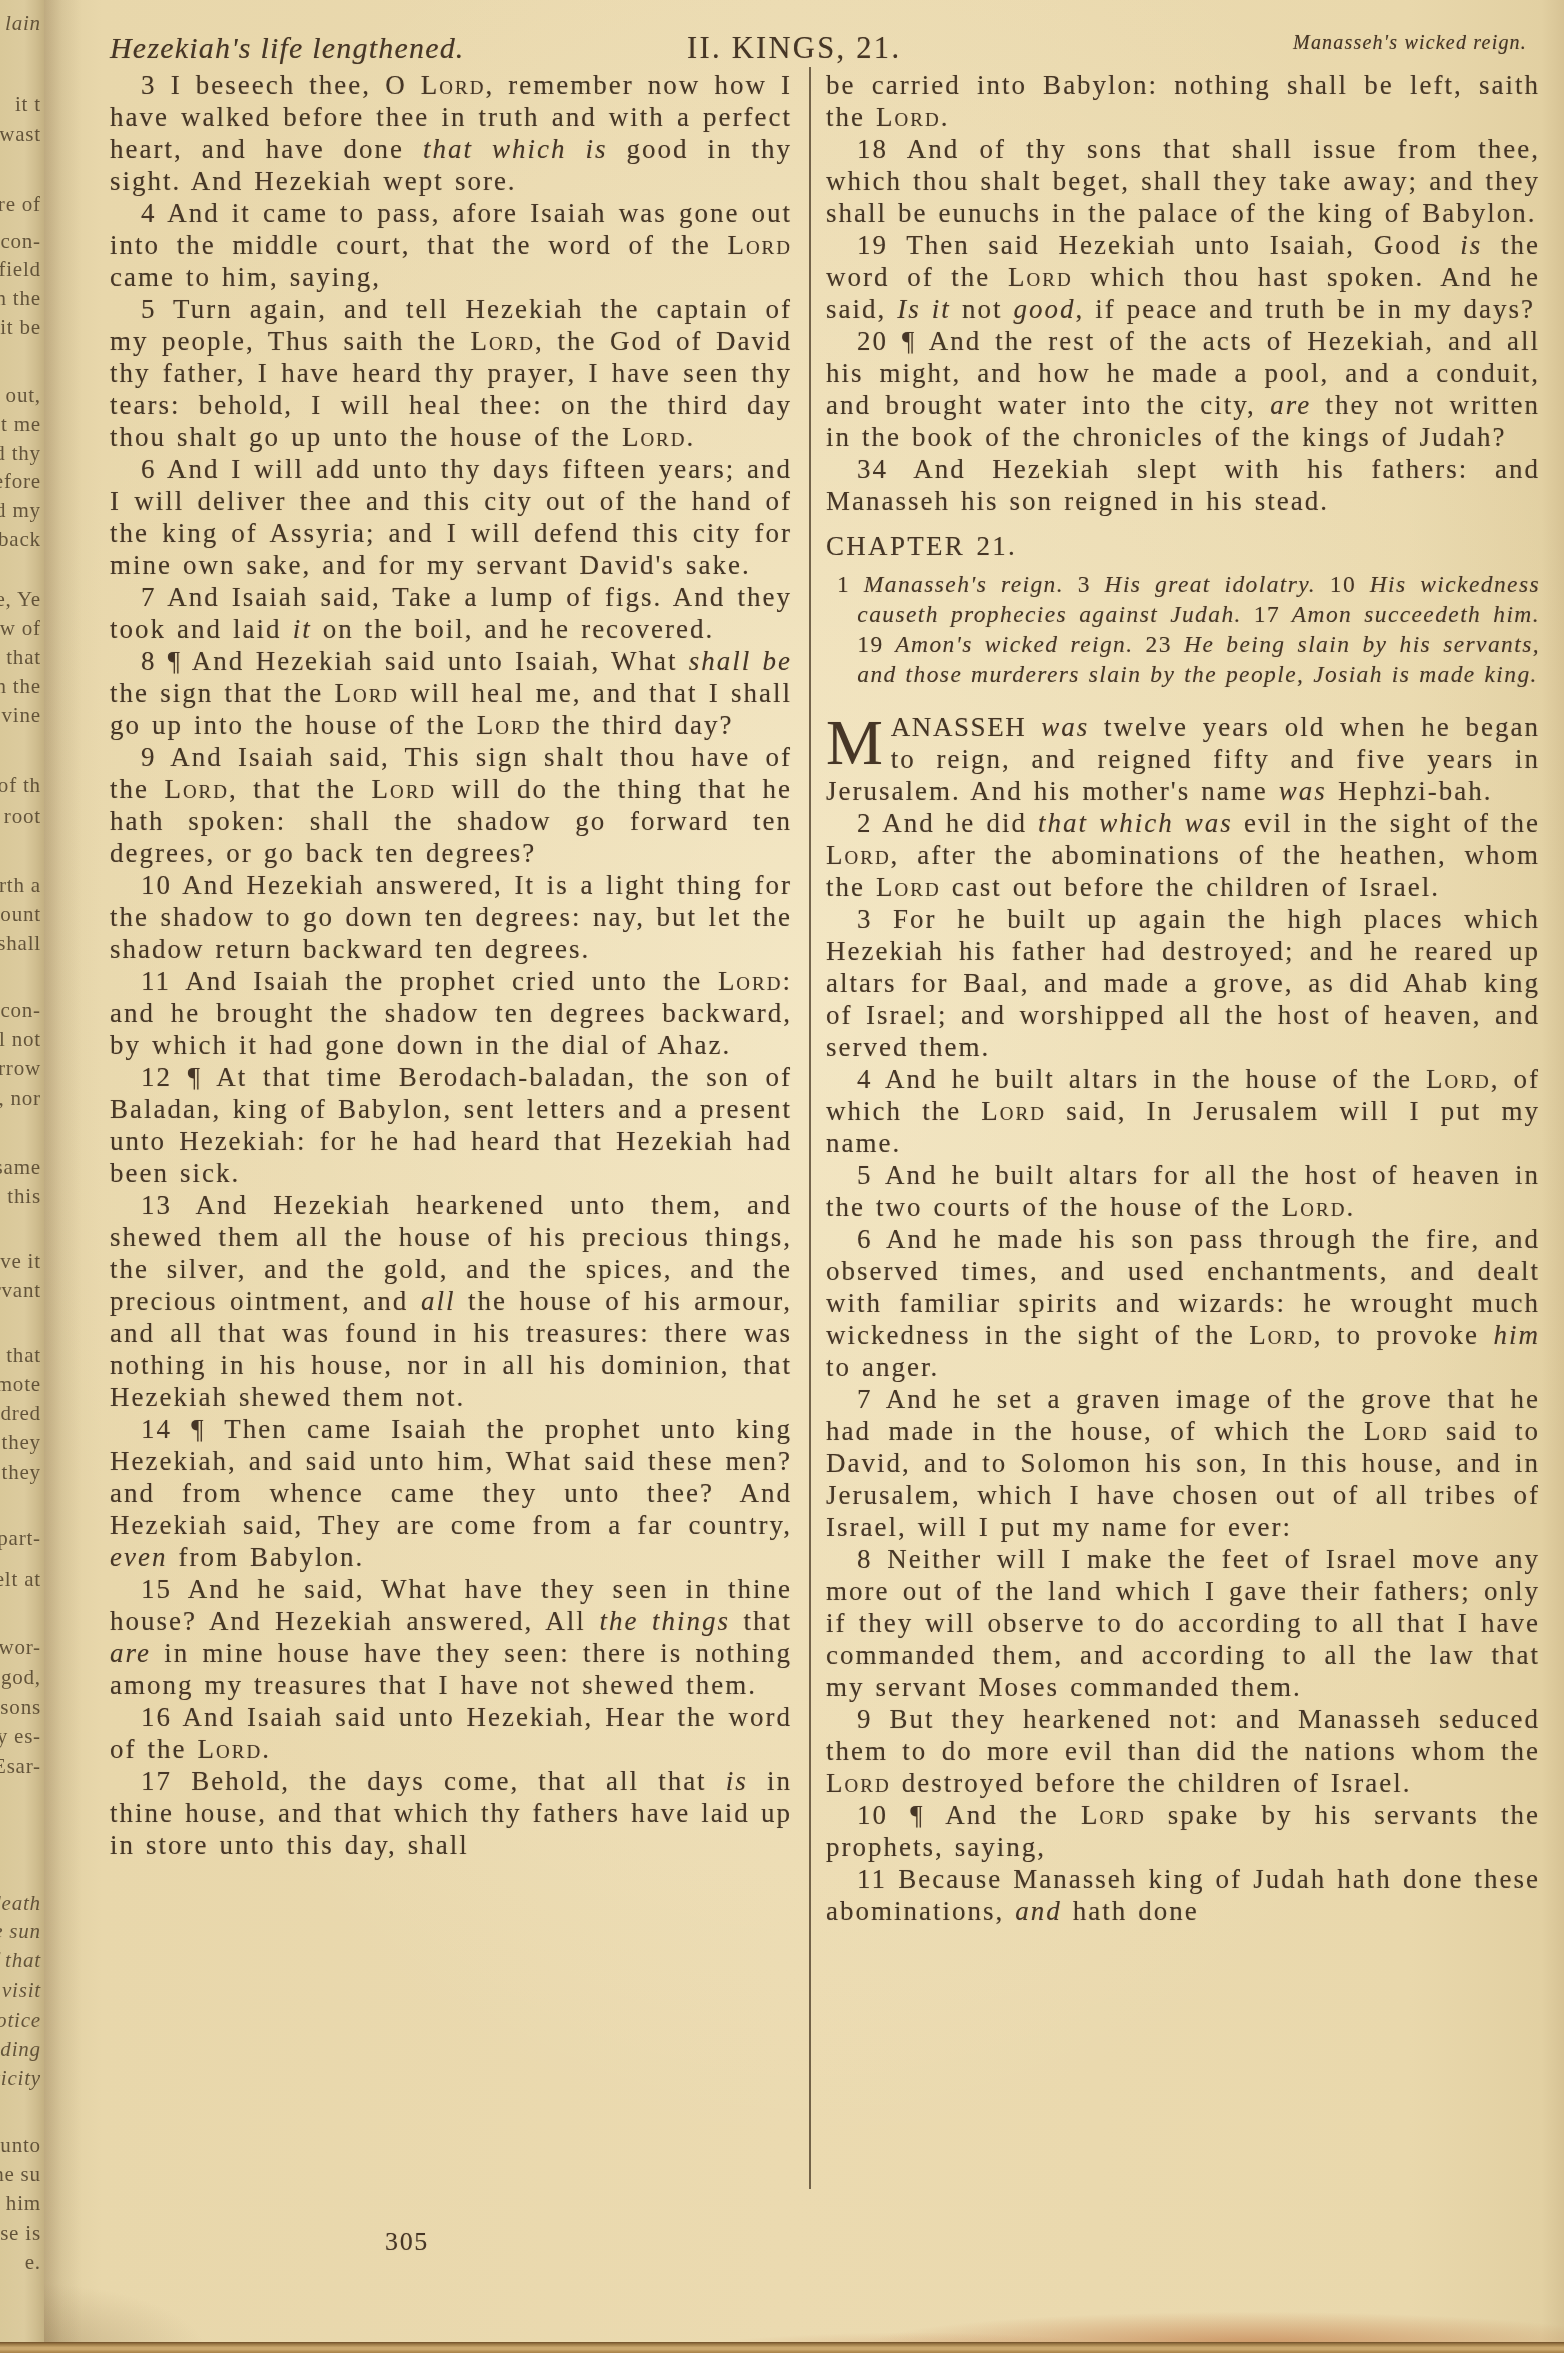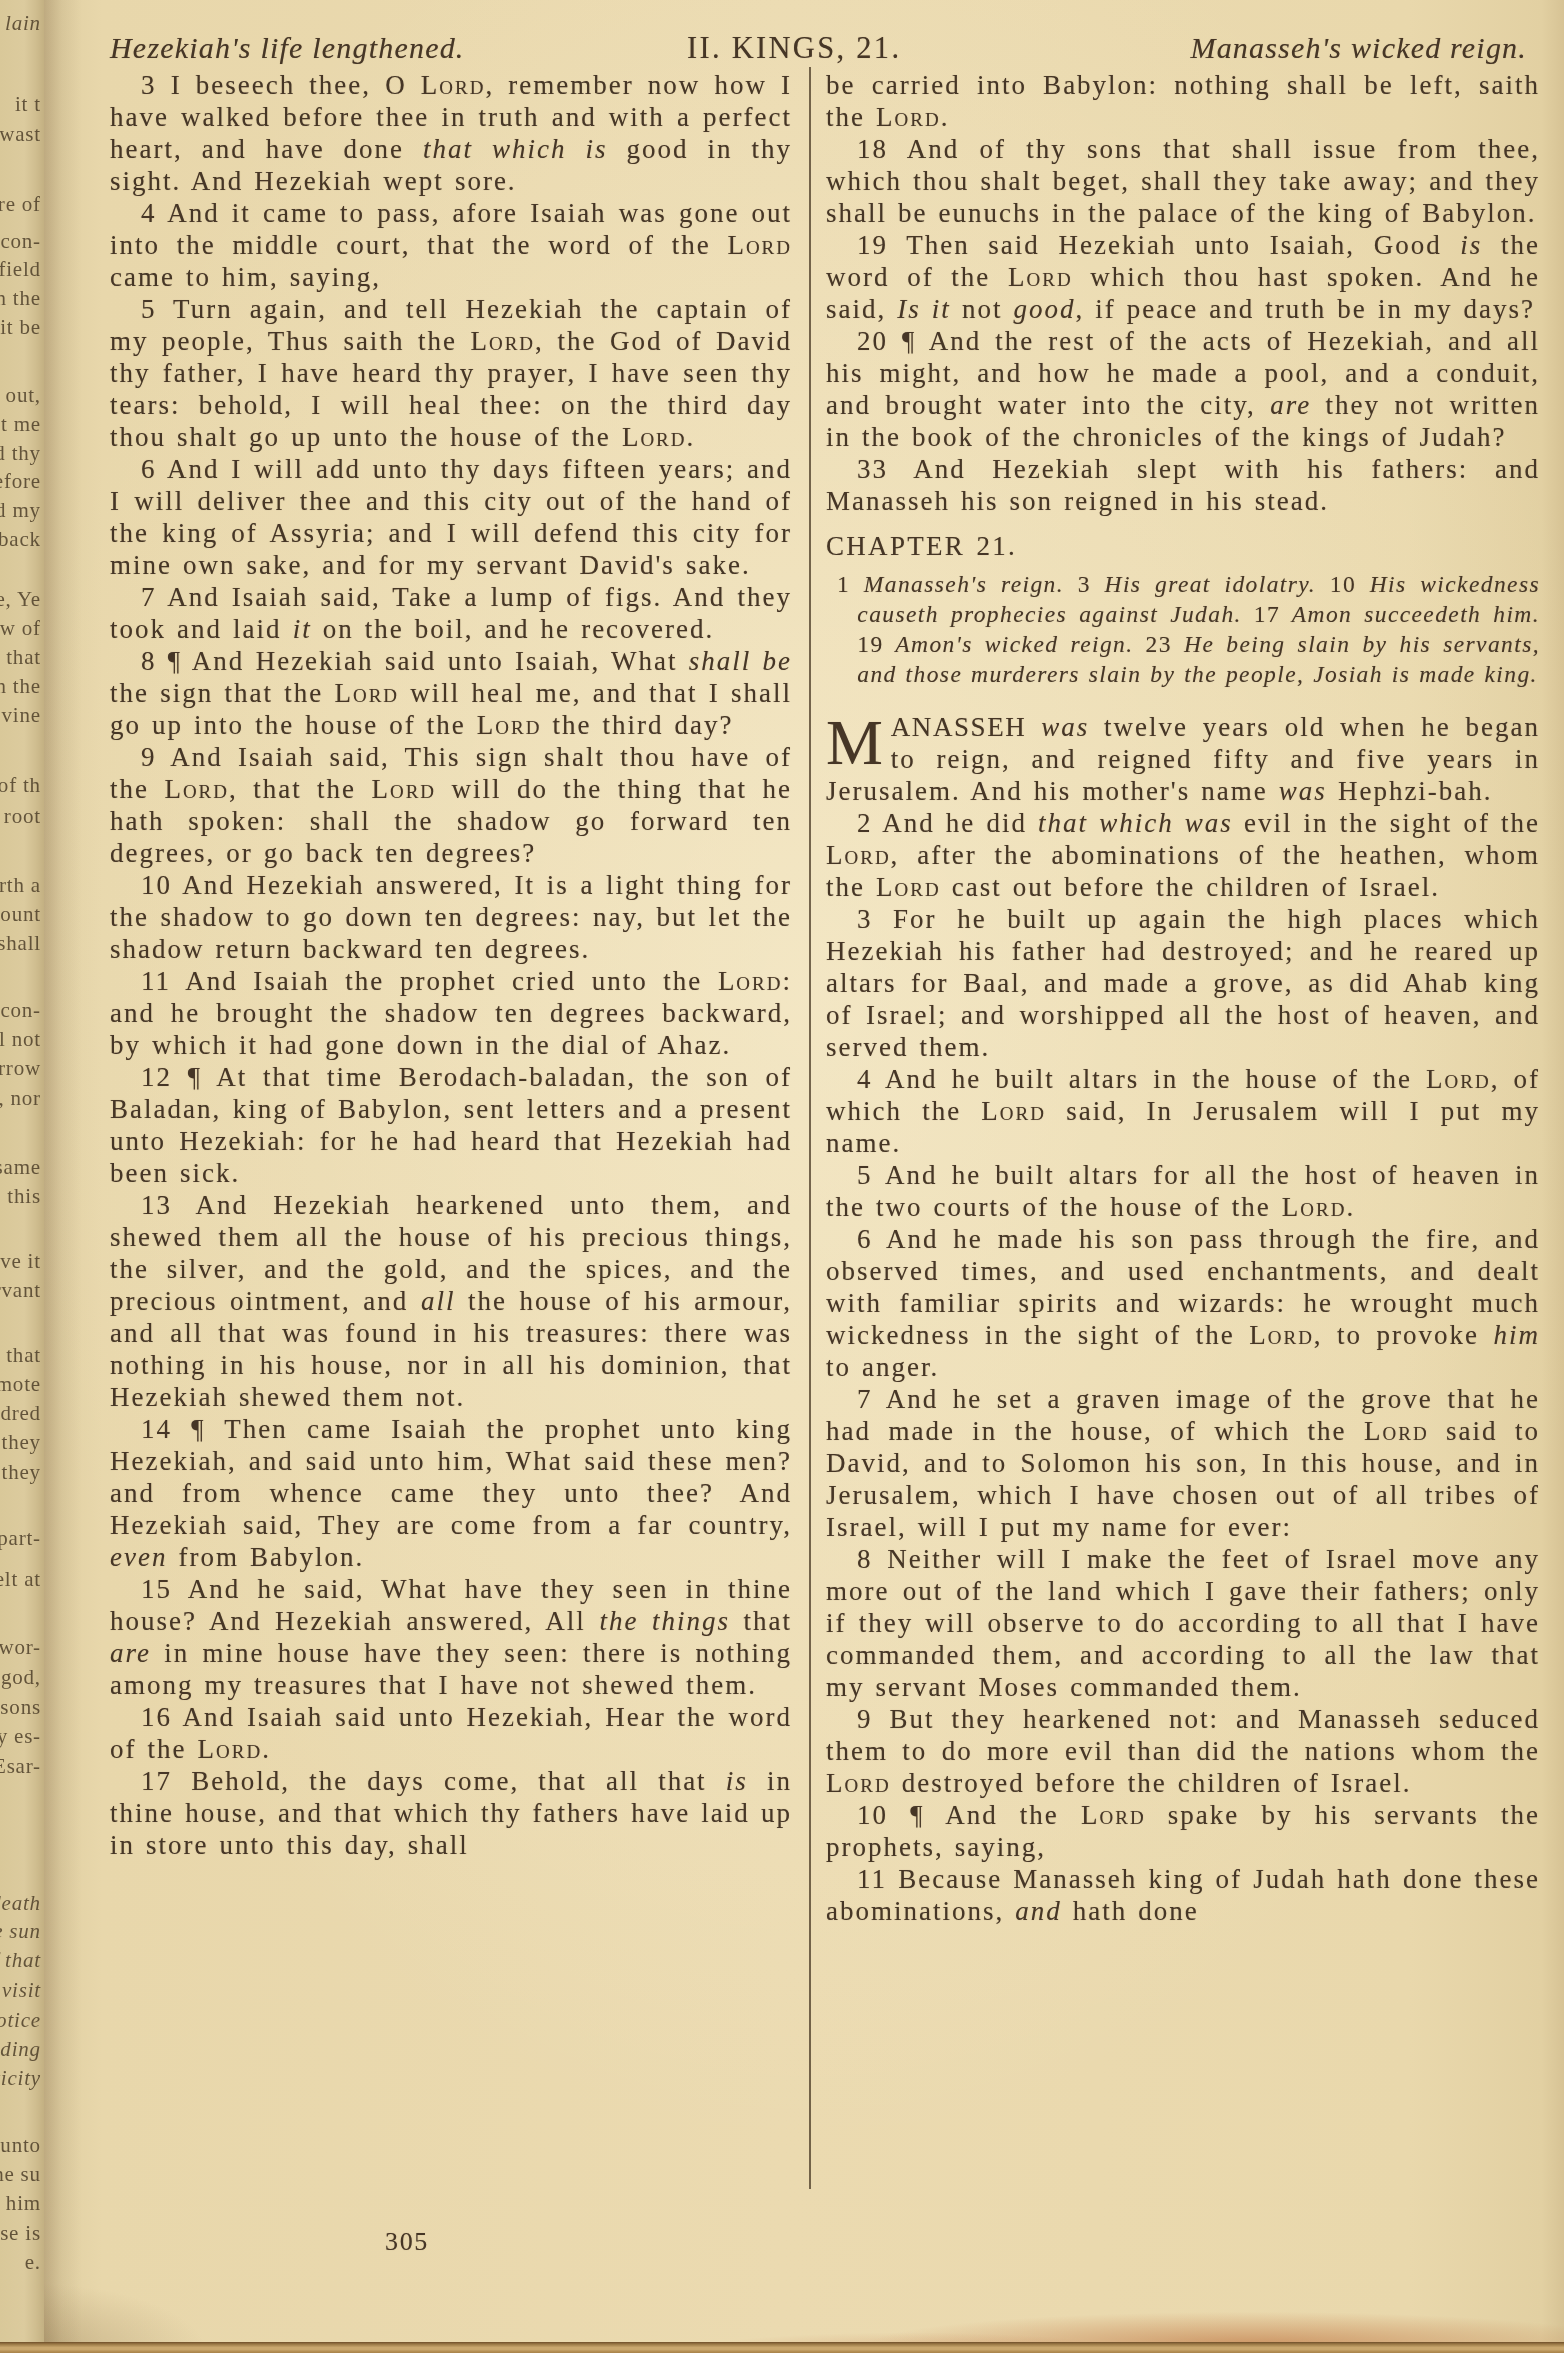--- a/index.html
+++ b/index.html
@@ -24,21 +24,21 @@
   .fold-shadow{position:absolute;left:44px;top:0;width:38px;height:100%;z-index:2;
     background:linear-gradient(90deg,rgba(116,92,58,0.28),rgba(116,92,58,0.10) 45%,rgba(116,92,58,0) 100%);}
   .frag{position:absolute;right:3.1px;white-space:nowrap;
     font-size:21px;color:rgba(72,57,37,0.82);letter-spacing:0.8px;}
   .frag.it{font-style:italic;}
   
   .hdr{position:absolute;top:31px;color:#463626;z-index:3;
     text-shadow:0 0 0.8px rgba(70,54,38,0.45);}
   .hdr-left{left:110px;font-style:italic;font-size:30px;letter-spacing:1.2px;}
   .hdr-center{left:687px;font-size:30.5px;letter-spacing:2.3px;}
-  .hdr-right{right:38px;font-style:italic;font-size:30px;letter-spacing:1.2px;}
+  .hdr-right{right:38px;font-style:italic;font-size:20px;letter-spacing:1.2px;}
   
   .divider{position:absolute;left:809px;top:67px;width:1.6px;height:2122px;
     background:rgba(74,58,38,0.75);z-index:3;}
   .col{position:absolute;top:69px;color:#463626;
     font-size:27px;line-height:32px;text-align:justify;
     letter-spacing:2px;word-spacing:2.3px;z-index:3;
     text-shadow:0 0 0.9px rgba(71,55,39,0.35);}
   .col-left{left:110px;width:682px;}
   .col-right{left:826px;width:714px;}
   .verse{margin:0;text-indent:1.15em;}
@@ -147,21 +147,21 @@
       <p class="verse"><span class="vnum">14</span> <span class="pilcrow">¶</span> Then came Isaiah the prophet unto king Hezekiah, and said unto him, What said these men? and from whence came they unto thee? And Hezekiah said, They are come from a far country, <i>even</i> from Babylon.</p>
       <p class="verse"><span class="vnum">15</span> And he said, What have they seen in thine house? And Hezekiah answered, All <i>the things</i> that <i>are</i> in mine house have they seen: there is nothing among my treasures that I have not shewed them.</p>
       <p class="verse"><span class="vnum">16</span> And Isaiah said unto Hezekiah, Hear the word of the <span class="lord">Lord</span>.</p>
       <p class="verse"><span class="vnum">17</span> Behold, the days come, that all that <i>is</i> in thine house, and that which thy fathers have laid up in store unto this day, shall</p>
     </div>
   <div class="col col-right" id="col-right">
       <p class="verse cont">be carried into Babylon: nothing shall be left, saith the <span class="lord">Lord</span>.</p>
       <p class="verse"><span class="vnum">18</span> And of thy sons that shall issue from thee, which thou shalt beget, shall they take away; and they shall be eunuchs in the palace of the king of Babylon.</p>
       <p class="verse"><span class="vnum">19</span> Then said Hezekiah unto Isaiah, Good <i>is</i> the word of the <span class="lord">Lord</span> which thou hast spoken. And he said, <i>Is it</i> not <i>good</i>, if peace and truth be in my days?</p>
       <p class="verse"><span class="vnum">20</span> <span class="pilcrow">¶</span> And the rest of the acts of Hezekiah, and all his might, and how he made a pool, and a conduit, and brought water into the city, <i>are</i> they not written in the book of the chronicles of the kings of Judah?</p>
-      <p class="verse"><span class="vnum">33</span> And Hezekiah slept with his fathers: and Manasseh his son reigned in his stead.</p>
+      <p class="verse"><span class="vnum">34</span> And Hezekiah slept with his fathers: and Manasseh his son reigned in his stead.</p>
       <div class="chapter-heading">CHAPTER 21.</div>
       <p class="summary"><span class="num">1</span> Manasseh's reign. <span class="num">3</span> His great idolatry. <span class="num">10</span> His wickedness causeth prophecies against Judah. <span class="num">17</span> Amon succeedeth him. <span class="num">19</span> Amon's wicked reign. <span class="num">23</span> He being slain by his servants, and those murderers slain by the people, Josiah is made king.</p>
       <p class="verse dc"><span class="dropcap">M</span><span class="caps">ANASSEH</span> <i>was</i> twelve years old when he began to reign, and reigned fifty and five years in Jerusalem. And his mother's name <i>was</i> Hephzi-bah.</p>
       <p class="verse"><span class="vnum">2</span> And he did <i>that which was</i> evil in the sight of the <span class="lord">Lord</span>, after the abominations of the heathen, whom the <span class="lord">Lord</span> cast out before the children of Israel.</p>
       <p class="verse"><span class="vnum">3</span> For he built up again the high places which Hezekiah his father had destroyed; and he reared up altars for Baal, and made a grove, as did Ahab king of Israel; and worshipped all the host of heaven, and served them.</p>
       <p class="verse"><span class="vnum">4</span> And he built altars in the house of the <span class="lord">Lord</span>, of which the <span class="lord">Lord</span> said, In Jerusalem will I put my name.</p>
       <p class="verse"><span class="vnum">5</span> And he built altars for all the host of heaven in the two courts of the house of the <span class="lord">Lord</span>.</p>
       <p class="verse"><span class="vnum">6</span> And he made his son pass through the fire, and observed times, and used enchantments, and dealt with familiar spirits and wizards: he wrought much wickedness in the sight of the <span class="lord">Lord</span>, to provoke <i>him</i> to anger.</p>
       <p class="verse"><span class="vnum">7</span> And he set a graven image of the grove that he had made in the house, of which the <span class="lord">Lord</span> said to David, and to Solomon his son, In this house, and in Jerusalem, which I have chosen out of all tribes of Israel, will I put my name for ever:</p>
       <p class="verse"><span class="vnum">8</span> Neither will I make the feet of Israel move any more out of the land which I gave their fathers; only if they will observe to do according to all that I have commanded them, and according to all the law that my servant Moses commanded them.</p>

